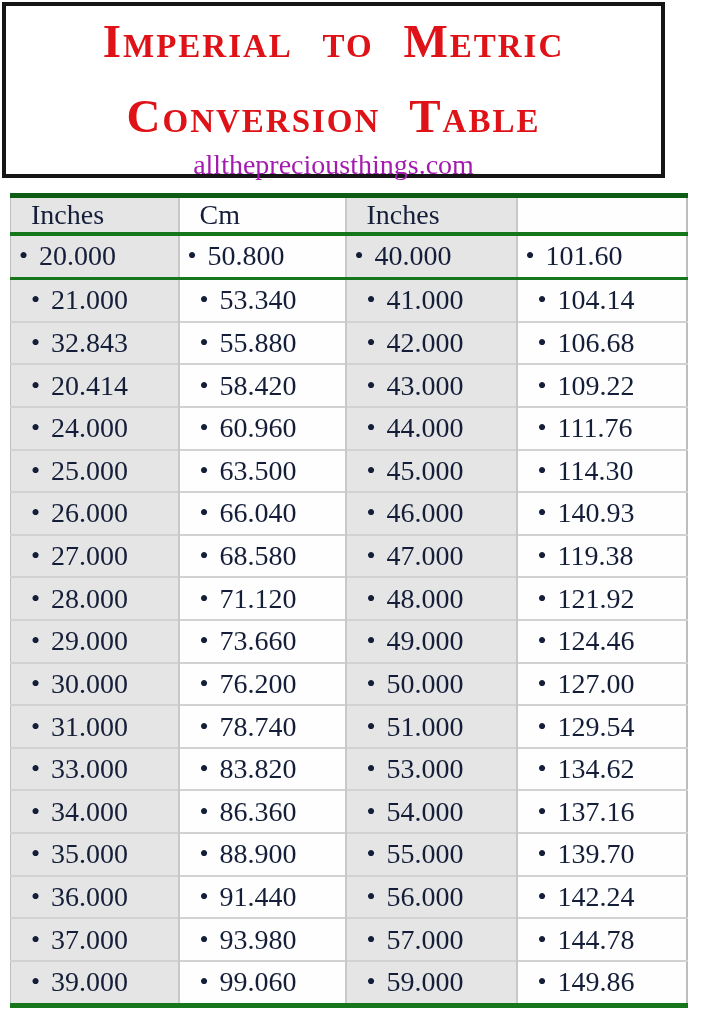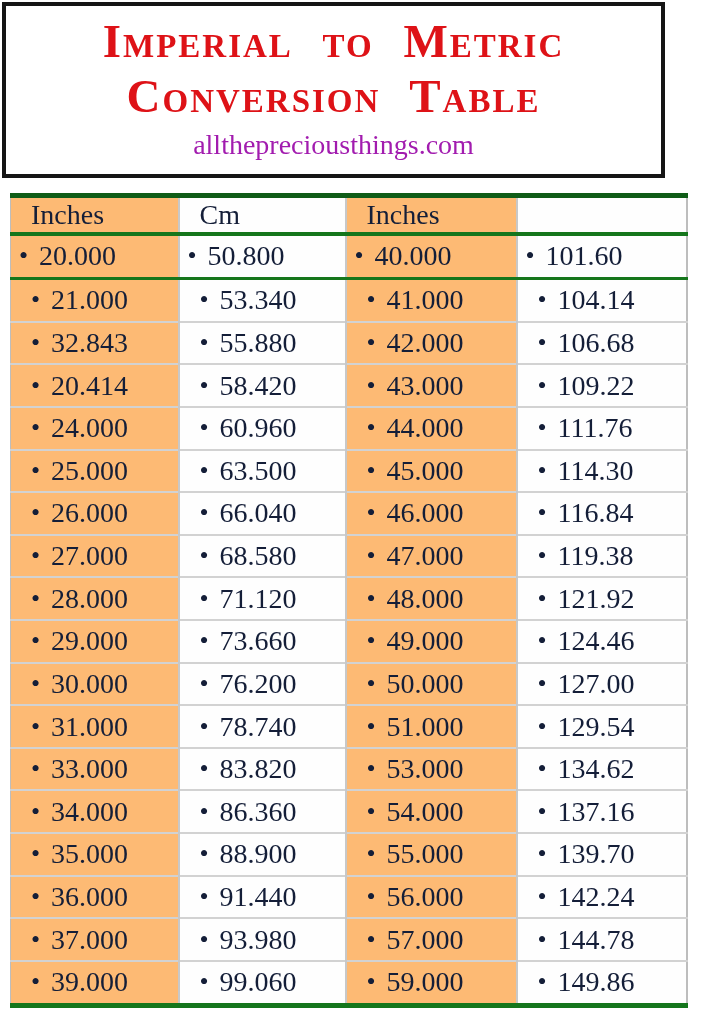--- a/index.html
+++ b/index.html
@@ -30,20 +30,21 @@
   }
   .title-line {
     color: #de1217;
     font-weight: bold;
     font-variant: small-caps;
     font-size: 47px;
     line-height: 1.18;
     letter-spacing: 2px;
     word-spacing: 16px;
     white-space: nowrap;
+    margin-top: 20px;
   }
   .title-line.first { margin-top: 8px; }
   .website-line {
     color: #a21caf;
     font-size: 28px;
     line-height: 1.0;
     margin-top: 6px;
     letter-spacing: 0px;
   }
 
@@ -84,21 +85,21 @@
     border-top: 2px solid #d2d2d2;
     border-right: 2px solid #c8c8c8;
     vertical-align: middle;
     white-space: nowrap;
   }
   .conv-table th:last-child,
   .conv-table td:last-child { border-right: none; }
 
   tr.first-row td { border-bottom: 3px solid #15761c; padding-left: 8px; }
 
-  .blue-cell  { background: #fdba74; margin-top: 20px; }
+  .blue-cell  { background: #e5e5e5; margin-top: 20px; }
   .white-cell { background: #fefefe; }
 
   .bullet {
     display: inline-block;
     margin-right: 11px;
     font-size: 26px;
     transform: translateY(-1px);
   }
 </style>
 </head>
@@ -161,21 +162,21 @@
         <tr>
           <td class="blue-cell"><span class="bullet">•</span><span>25.000</span></td>
           <td class="white-cell"><span class="bullet">•</span><span>63.500</span></td>
           <td class="blue-cell"><span class="bullet">•</span><span>45.000</span></td>
           <td class="white-cell"><span class="bullet">•</span><span>114.30</span></td>
         </tr>
         <tr>
           <td class="blue-cell"><span class="bullet">•</span><span>26.000</span></td>
           <td class="white-cell"><span class="bullet">•</span><span>66.040</span></td>
           <td class="blue-cell"><span class="bullet">•</span><span>46.000</span></td>
-          <td class="white-cell"><span class="bullet">•</span><span>116.84</span></td>
+          <td class="white-cell"><span class="bullet">•</span><span>140.93</span></td>
         </tr>
         <tr>
           <td class="blue-cell"><span class="bullet">•</span><span>27.000</span></td>
           <td class="white-cell"><span class="bullet">•</span><span>68.580</span></td>
           <td class="blue-cell"><span class="bullet">•</span><span>47.000</span></td>
           <td class="white-cell"><span class="bullet">•</span><span>119.38</span></td>
         </tr>
         <tr>
           <td class="blue-cell"><span class="bullet">•</span><span>28.000</span></td>
           <td class="white-cell"><span class="bullet">•</span><span>71.120</span></td>

